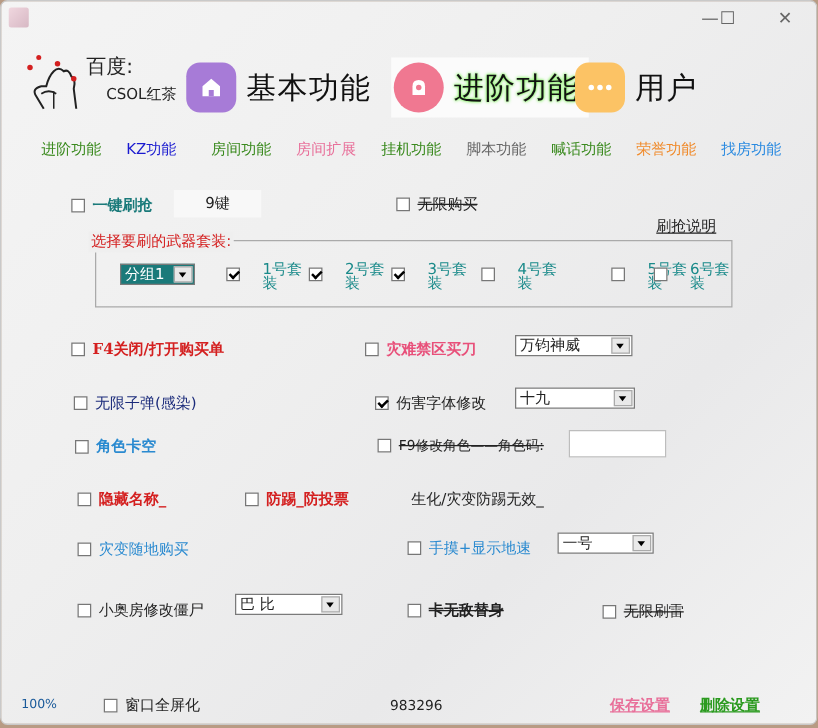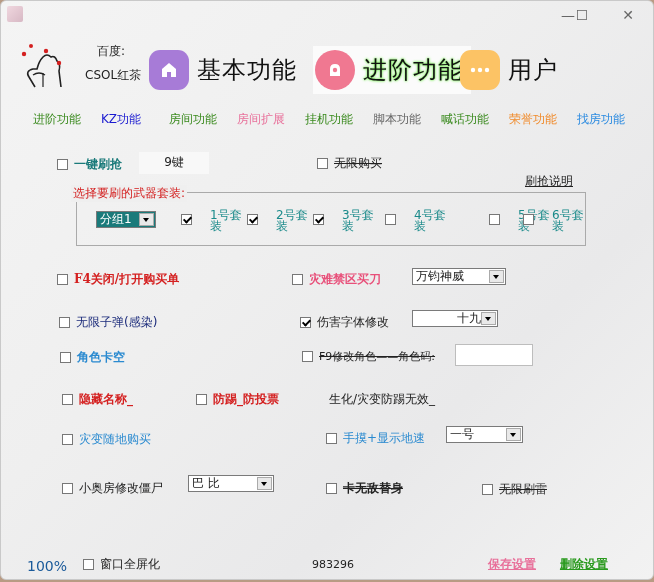--- a/index.html
+++ b/index.html
@@ -52,21 +52,21 @@
     <svg width="54" height="50" viewBox="0 0 54 50">
       <path d="M18 46 L12 36 Q8 30 16 28 L20 28 Q22 20 26 16 Q30 12 34 16 Q38 14 40 20 Q44 22 42 30 L44 46" fill="none" stroke="#222" stroke-width="1.6"></path>
       <path d="M16 34 Q22 30 28 34" fill="none" stroke="#222" stroke-width="1.4"></path>
       <path d="M26 32 L26 46" fill="none" stroke="#222" stroke-width="1.2"></path>
       <circle cx="7" cy="13" r="2.2" fill="#d42020"></circle>
       <circle cx="14" cy="5" r="2" fill="#d42020"></circle>
       <circle cx="29" cy="10" r="2.2" fill="#d42020"></circle>
       <circle cx="42" cy="22" r="2.2" fill="#d42020"></circle>
     </svg>
   </div>
-  <div class="abs" style="left:96px;top:42px;font-size:12px;">百度:</div>
+  <div class="abs" style="left:68px;top:42px;font-size:16px;">百度:</div>
   <div class="abs" style="left:84px;top:66px;font-size:12px;">CSOL红茶</div>
 
   <div class="abs nav-tab" style="left:148px;top:49px;">
     <div class="nav-icon" style="background:#a77bd7;">
       <svg width="18" height="18" viewBox="0 0 18 18">
           <path d="M9 2 L16 8 L16 16 L2 16 L2 8 Z" fill="#fff"></path>
           <rect x="7" y="11" width="4" height="5" fill="#a77bd7"></rect>
         </svg>
     </div>
     <span class="nav-label">基本功能</span>
@@ -160,21 +160,21 @@
   </div>
 
   <div class="abs row" style="left:58px;top:313px;">
     <span class="cb"></span>
     <span style="color:#1a2a7a;">无限子弹(感染)</span>
   </div>
   <div class="abs row" style="left:299px;top:313px;">
     <span class="cb checked"></span>
     <span>伤害字体修改</span>
   </div>
-  <div class="abs select" style="left:411px;top:309px;width:86px;justify-content:flex-end;">
+  <div class="abs select" style="left:411px;top:309px;width:96px;">
     <span>十九</span>
     <span class="arrow"></span>
   </div>
 
   <div class="abs row" style="left:59px;top:348px;">
     <span class="cb"></span>
     <span class="bold" style="color:#2a8ad0;">角色卡空</span>
   </div>
   <div class="abs row" style="left:301px;top:348px;">
     <span class="cb"></span>
@@ -215,21 +215,21 @@
   </div>
   <div class="abs row" style="left:325px;top:479px;">
     <span class="cb"></span>
     <span class="bold strike">卡无敌替身</span>
   </div>
   <div class="abs row" style="left:481px;top:480px;">
     <span class="cb"></span>
     <span class="strike">无限刷雷</span>
   </div>
 
-  <span class="abs" style="left:26px;top:557px;font-size:14px;color:#1a5a9a;">100%</span>
+  <span class="abs" style="left:16px;top:557px;font-size:10px;color:#1a5a9a;">100%</span>
   <div class="abs row" style="left:82px;top:555px;">
     <span class="cb"></span>
     <span>窗口全屏化</span>
   </div>
   <span class="abs" style="left:311px;top:557px;font-size:11px;">983296</span>
   <span class="abs" style="left:487px;top:555px;color:#e8709a;font-weight:bold;text-decoration:underline;">保存设置</span>
   <span class="abs" style="left:559px;top:555px;color:#2a9a1e;font-weight:bold;text-decoration:underline;">删除设置</span>
 </div>
 
 </body></html>

